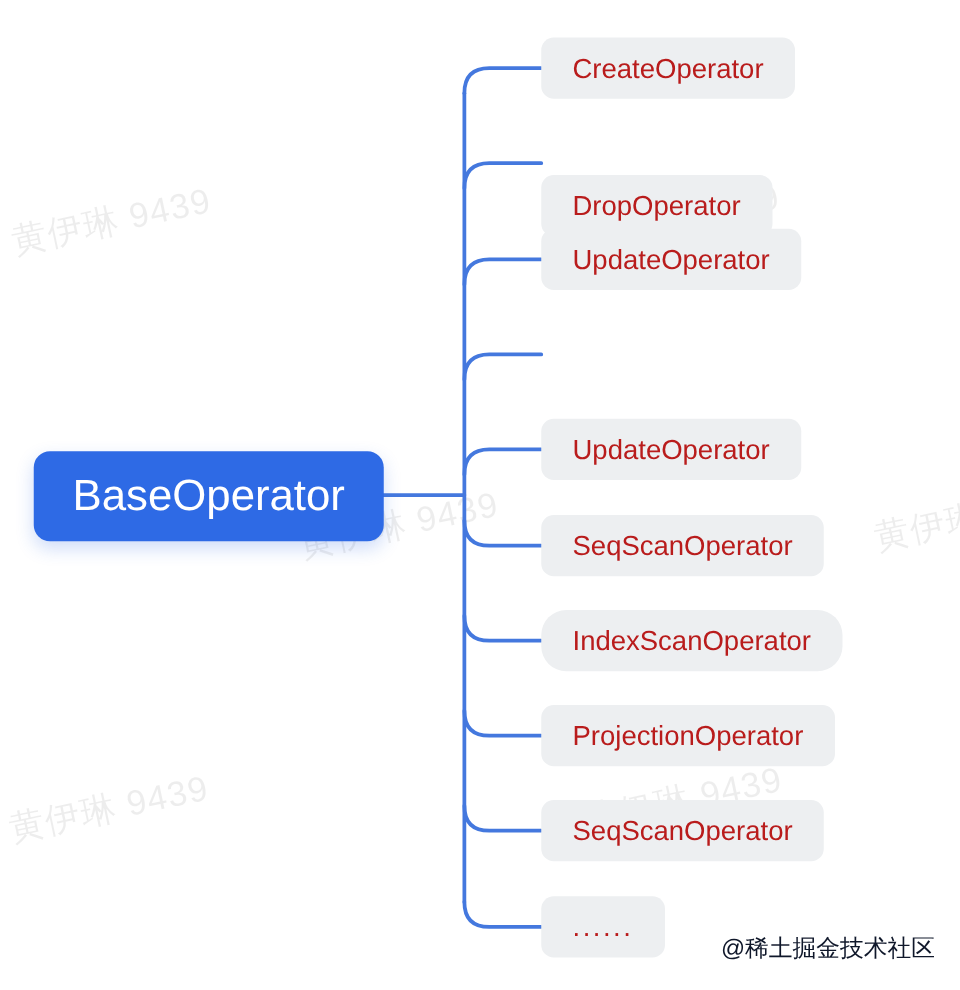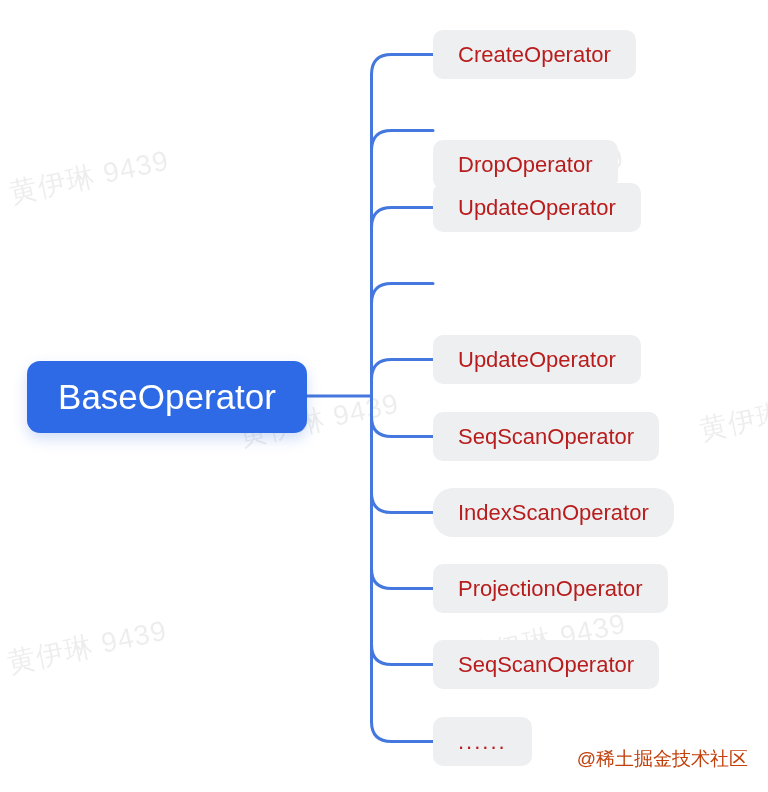--- a/index.html
+++ b/index.html
@@ -60,21 +60,21 @@
     border-radius: 10px;
     font-size: 22px;
     white-space: nowrap;
     z-index: 2;
   }
   .credit {
     position: absolute;
     right: 20px;
     bottom: 20px;
     font-size: 19px;
-    color: #c2410c;
+    color: #0f172a;
     z-index: 3;
     white-space: nowrap;
   }
 </style>
 </head>
 <body>
 
 <div class="canvas">
 
   <div class="wm" style="left:10px;  top:175px;">黄伊琳 9439</div>

